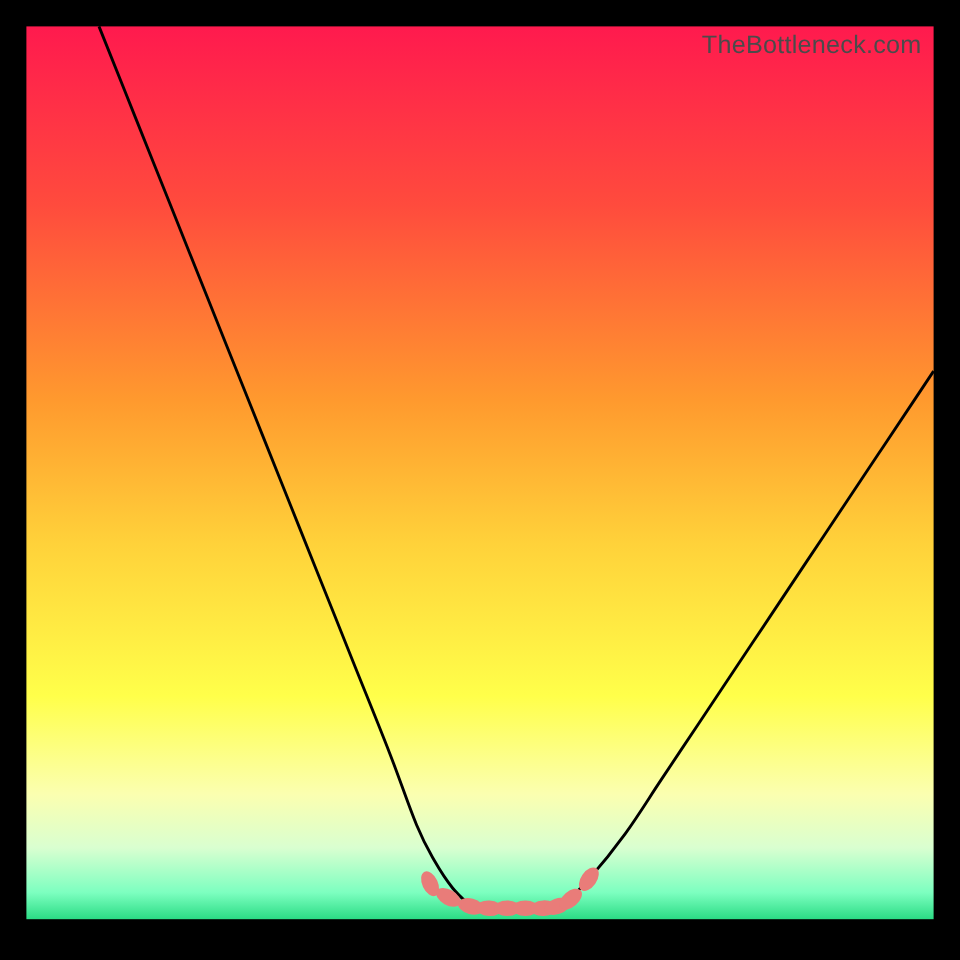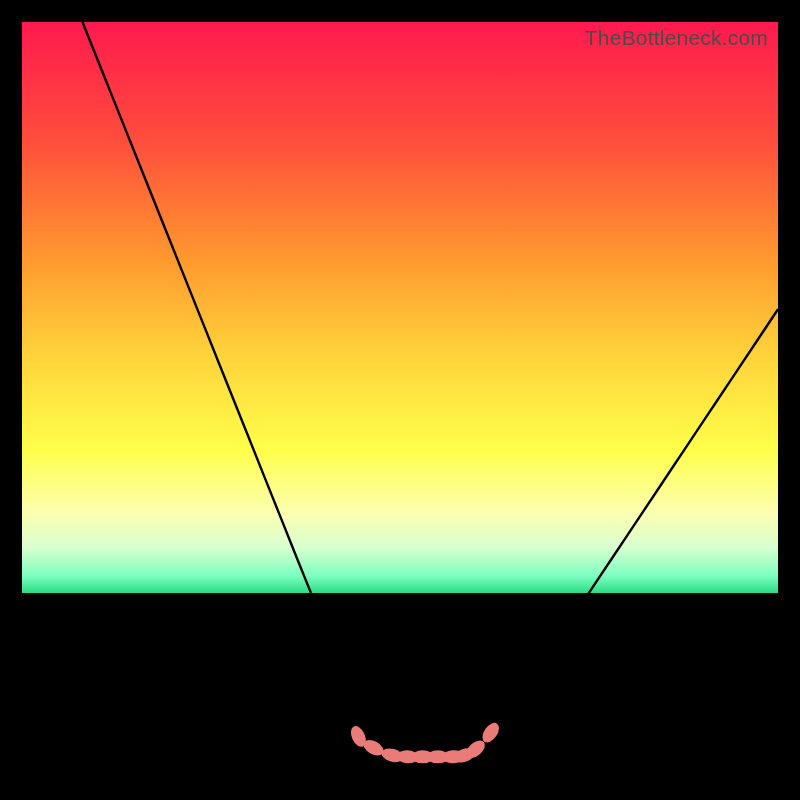--- a/index.html
+++ b/index.html
@@ -17,21 +17,21 @@
     top: 0;
     width: 800px;
     height: 800px;
     background: #000;
   }
   .plot {
     position: absolute;
     left: 22px;
     top: 22px;
     width: 756px;
-    height: 571px;
+    height: 744px;
     
   }
   .watermark {
     position: absolute;
     top: 4px;
     right: 10px;
     color: #4b4b4b;
     font-size: 21px;
     font-weight: 400;
     letter-spacing: 0.2px;

